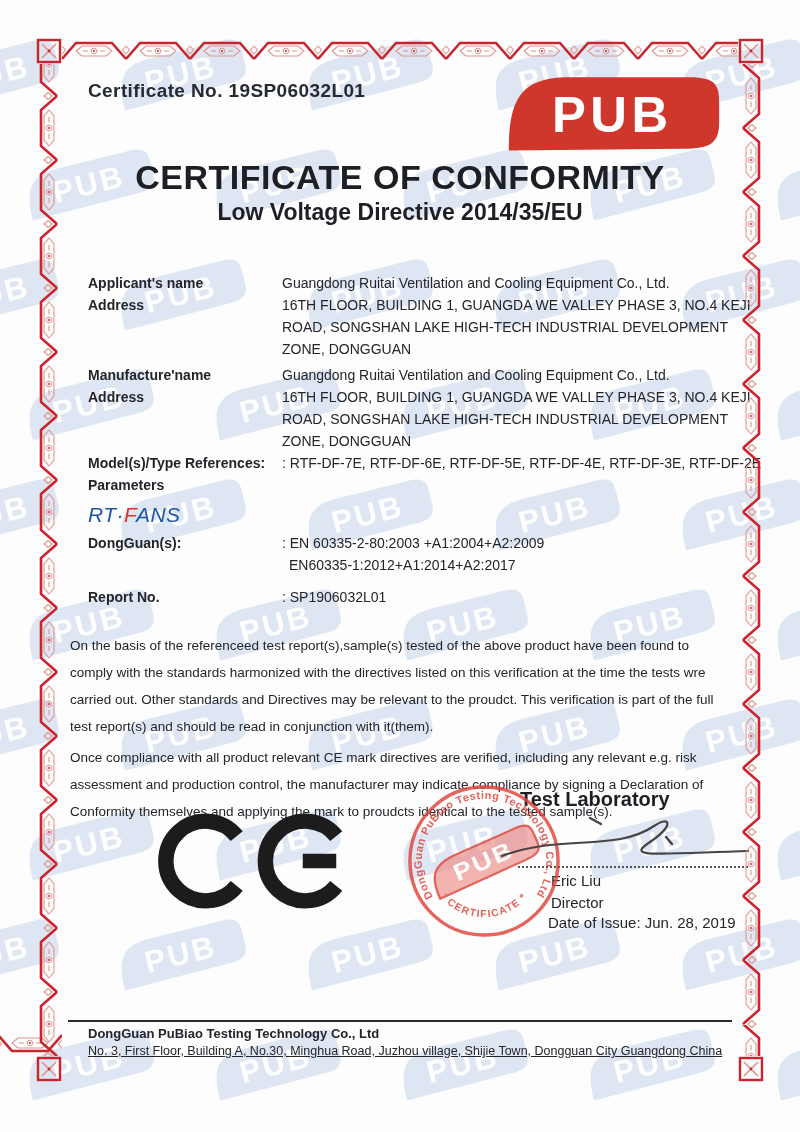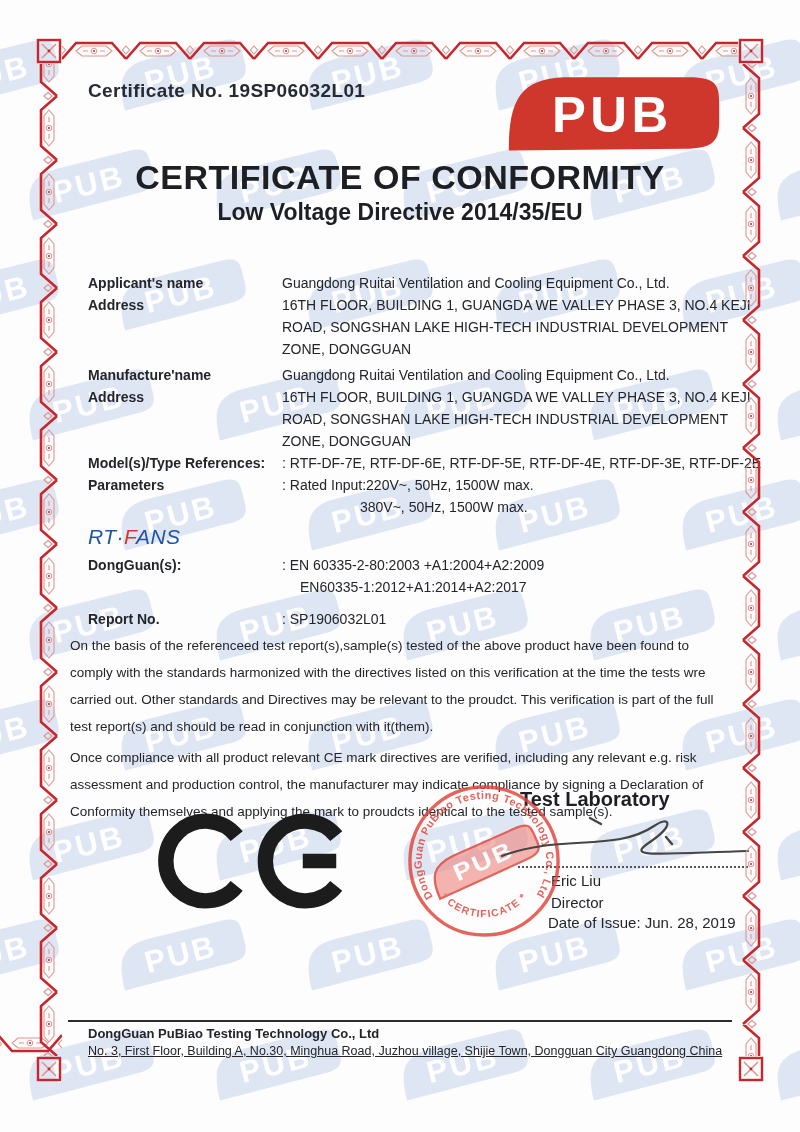--- a/index.html
+++ b/index.html
@@ -283,33 +283,29 @@
             <div>ROAD, SONGSHAN LAKE HIGH-TECH INDUSTRIAL DEVELOPMENT</div>
             <div>ZONE, DONGGUAN</div>
           </div>
         </div>
         <div class="frow">
           <span class="flabel">Model(s)/Type References:</span>
           <div class="fvalue">: RTF-DF-7E, RTF-DF-6E, RTF-DF-5E, RTF-DF-4E, RTF-DF-3E, RTF-DF-2E</div>
         </div>
         <div class="frow">
           <span class="flabel">Parameters</span>
-          <div class="fvalue">
-            <div>: Rated Input:220V~, 50Hz, 1500W max.</div>
-            <div style="margin-left: 78px;">380V~, 50Hz, 1500W max.</div>
-          </div>
         </div>
         <div class="frow" style="margin-top: 8px;">
           <div class="fvalue"><span class="tm"><span>RT·</span><span class="tmf">F</span><span>ANS</span></span></div>
         </div>
         <div class="frow" style="margin-top: 4px;">
           <span class="flabel">DongGuan(s):</span>
           <div class="fvalue">
             <div>: EN 60335-2-80:2003 +A1:2004+A2:2009</div>
-            <div style="margin-left: 18px;">EN60335-1:2012+A1:2014+A2:2017</div>
+            <div style="margin-left: 7px;">EN60335-1:2012+A1:2014+A2:2017</div>
           </div>
         </div>
         <div class="frow" style="margin-top: 10px;">
           <span class="flabel">Report No.</span>
           <div class="fvalue">: SP1906032L01</div>
         </div>
       </div>
 
     <div class="abs paras" id="parasBox">
         <p>On the basis of the referenceed test report(s),sample(s) tested of the above product have been found to comply with the standards harmonized with the directives listed on this verification at the time the tests wre carried out. Other standards and Directives may be relevant to the proudct. This verification is part of the full test report(s) and should be read in conjunction with it(them).</p>

